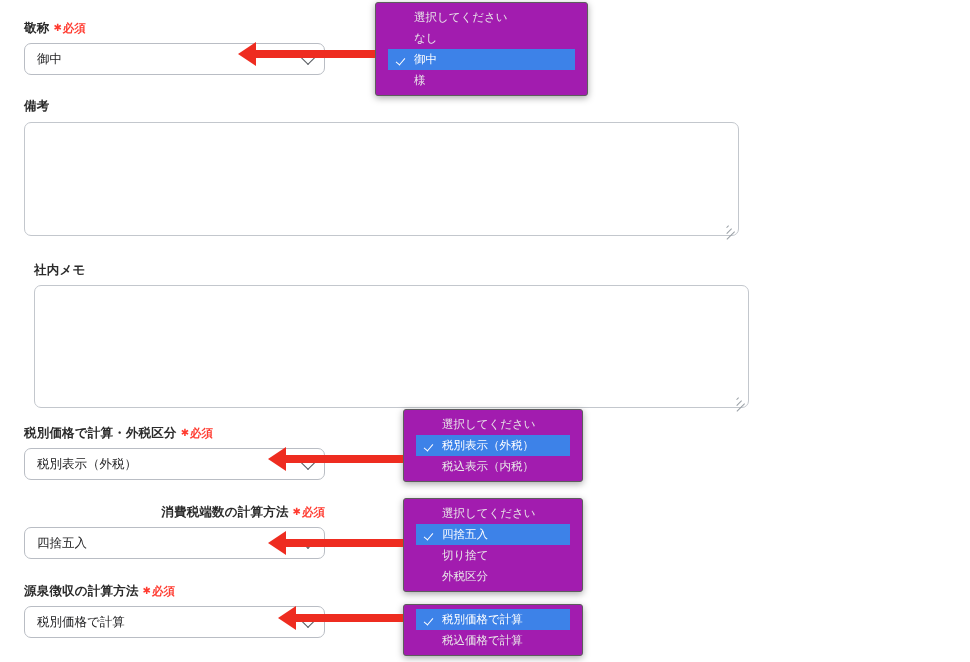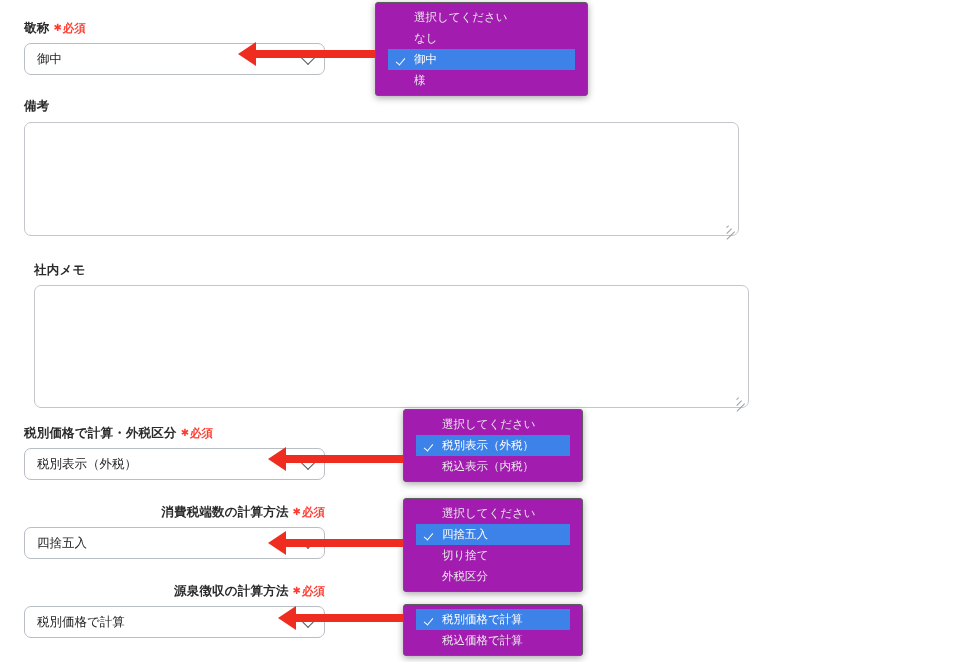--- a/index.html
+++ b/index.html
@@ -228,21 +228,21 @@
   <div class="field" style="left:24px; top:504px;text-align:right;">
     <div class="field-label">
       <span>消費税端数の計算方法</span><span class="req-mark"><span class="star">✱</span><span>必須</span></span>
     </div>
     <div class="select-box">
       <span class="select-value">四捨五入</span>
       <span class="chev"></span>
     </div>
   </div>
 
-  <div class="field" style="left:24px; top:583px;text-align:right;">
+  <div class="field" style="left:24px; top:583px;">
     <div class="field-label">
       <span>源泉徴収の計算方法</span><span class="req-mark"><span class="star">✱</span><span>必須</span></span>
     </div>
     <div class="select-box">
       <span class="select-value">税別価格で計算</span>
       <span class="chev"></span>
     </div>
   </div>
 
   <div class="dropdown-popup" style="left:375px; top:2px; width:187px;">

